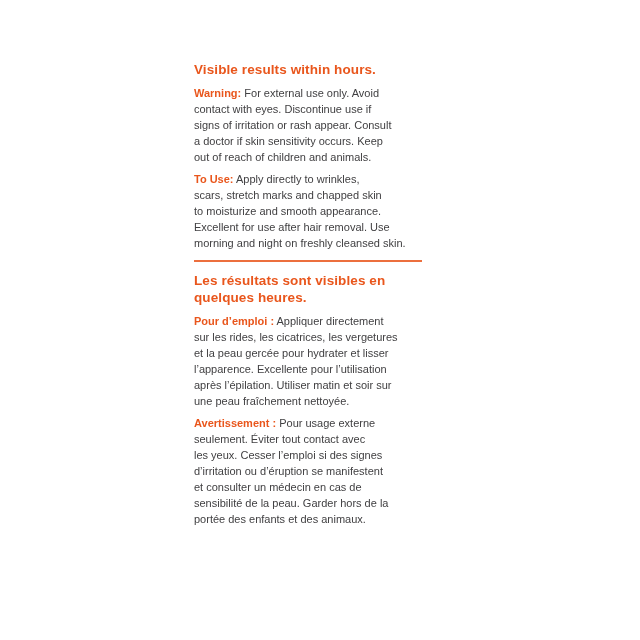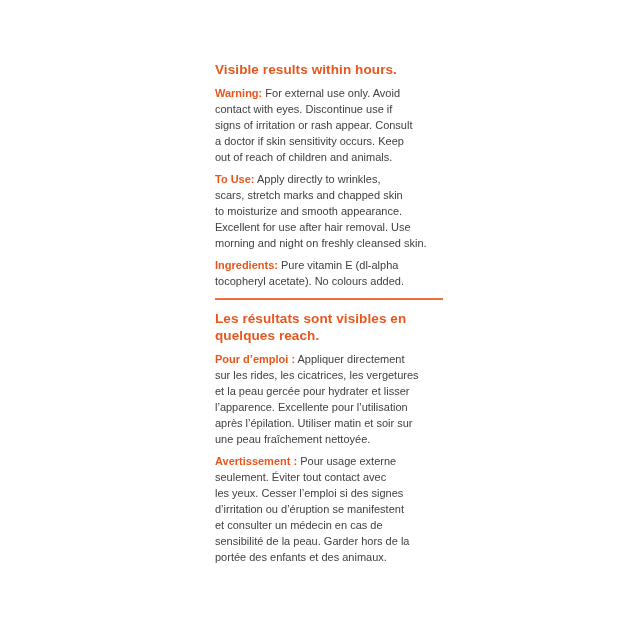--- a/index.html
+++ b/index.html
@@ -15,21 +15,21 @@
   }
   .sheet {
     position: relative;
     width: 640px;
     height: 640px;
     background: var(--bg, #ffffff);
     overflow: hidden;
   }
   .column {
     position: absolute;
-    left: 215px;
+    left: 194px;
     top: 61px;
     width: 252px;
     color: var(--text, #414042);
     font-size: 11px;
     line-height: 16px;
   }
   .heading {
     color: var(--accent, #e9561c);
     font-size: 13.5px;
     line-height: 17px;
@@ -72,27 +72,25 @@
 signs of irritation or rash appear. Consult
 a doctor if skin sensitivity occurs. Keep
 out of reach of children and animals.</span></p>
 
     <p class="para"><span class="plabel">To Use:</span> <span class="ptext">Apply directly to wrinkles,
 scars, stretch marks and chapped skin
 to moisturize and smooth appearance.
 Excellent for use after hair removal. Use
 morning and night on freshly cleansed skin.</span></p>
 
-    <p class="para"><span class="plabel">Ingredients:</span> <span class="ptext">Pure vitamin E (dl-alpha
-tocopheryl acetate). No colours added.</span></p>
 
     <hr class="divider">
 
     <h1 class="heading fr-heading">Les résultats sont visibles en
-quelques reach.</h1>
+quelques heures.</h1>
 
     <p class="para"><span class="plabel">Pour d’emploi :</span> <span class="ptext">Appliquer directement
 sur les rides, les cicatrices, les vergetures
 et la peau gercée pour hydrater et lisser
 l’apparence. Excellente pour l’utilisation
 après l’épilation. Utiliser matin et soir sur
 une peau fraîchement nettoyée.</span></p>
 
     <p class="para"><span class="plabel">Avertissement :</span> <span class="ptext">Pour usage externe
 seulement. Éviter tout contact avec

